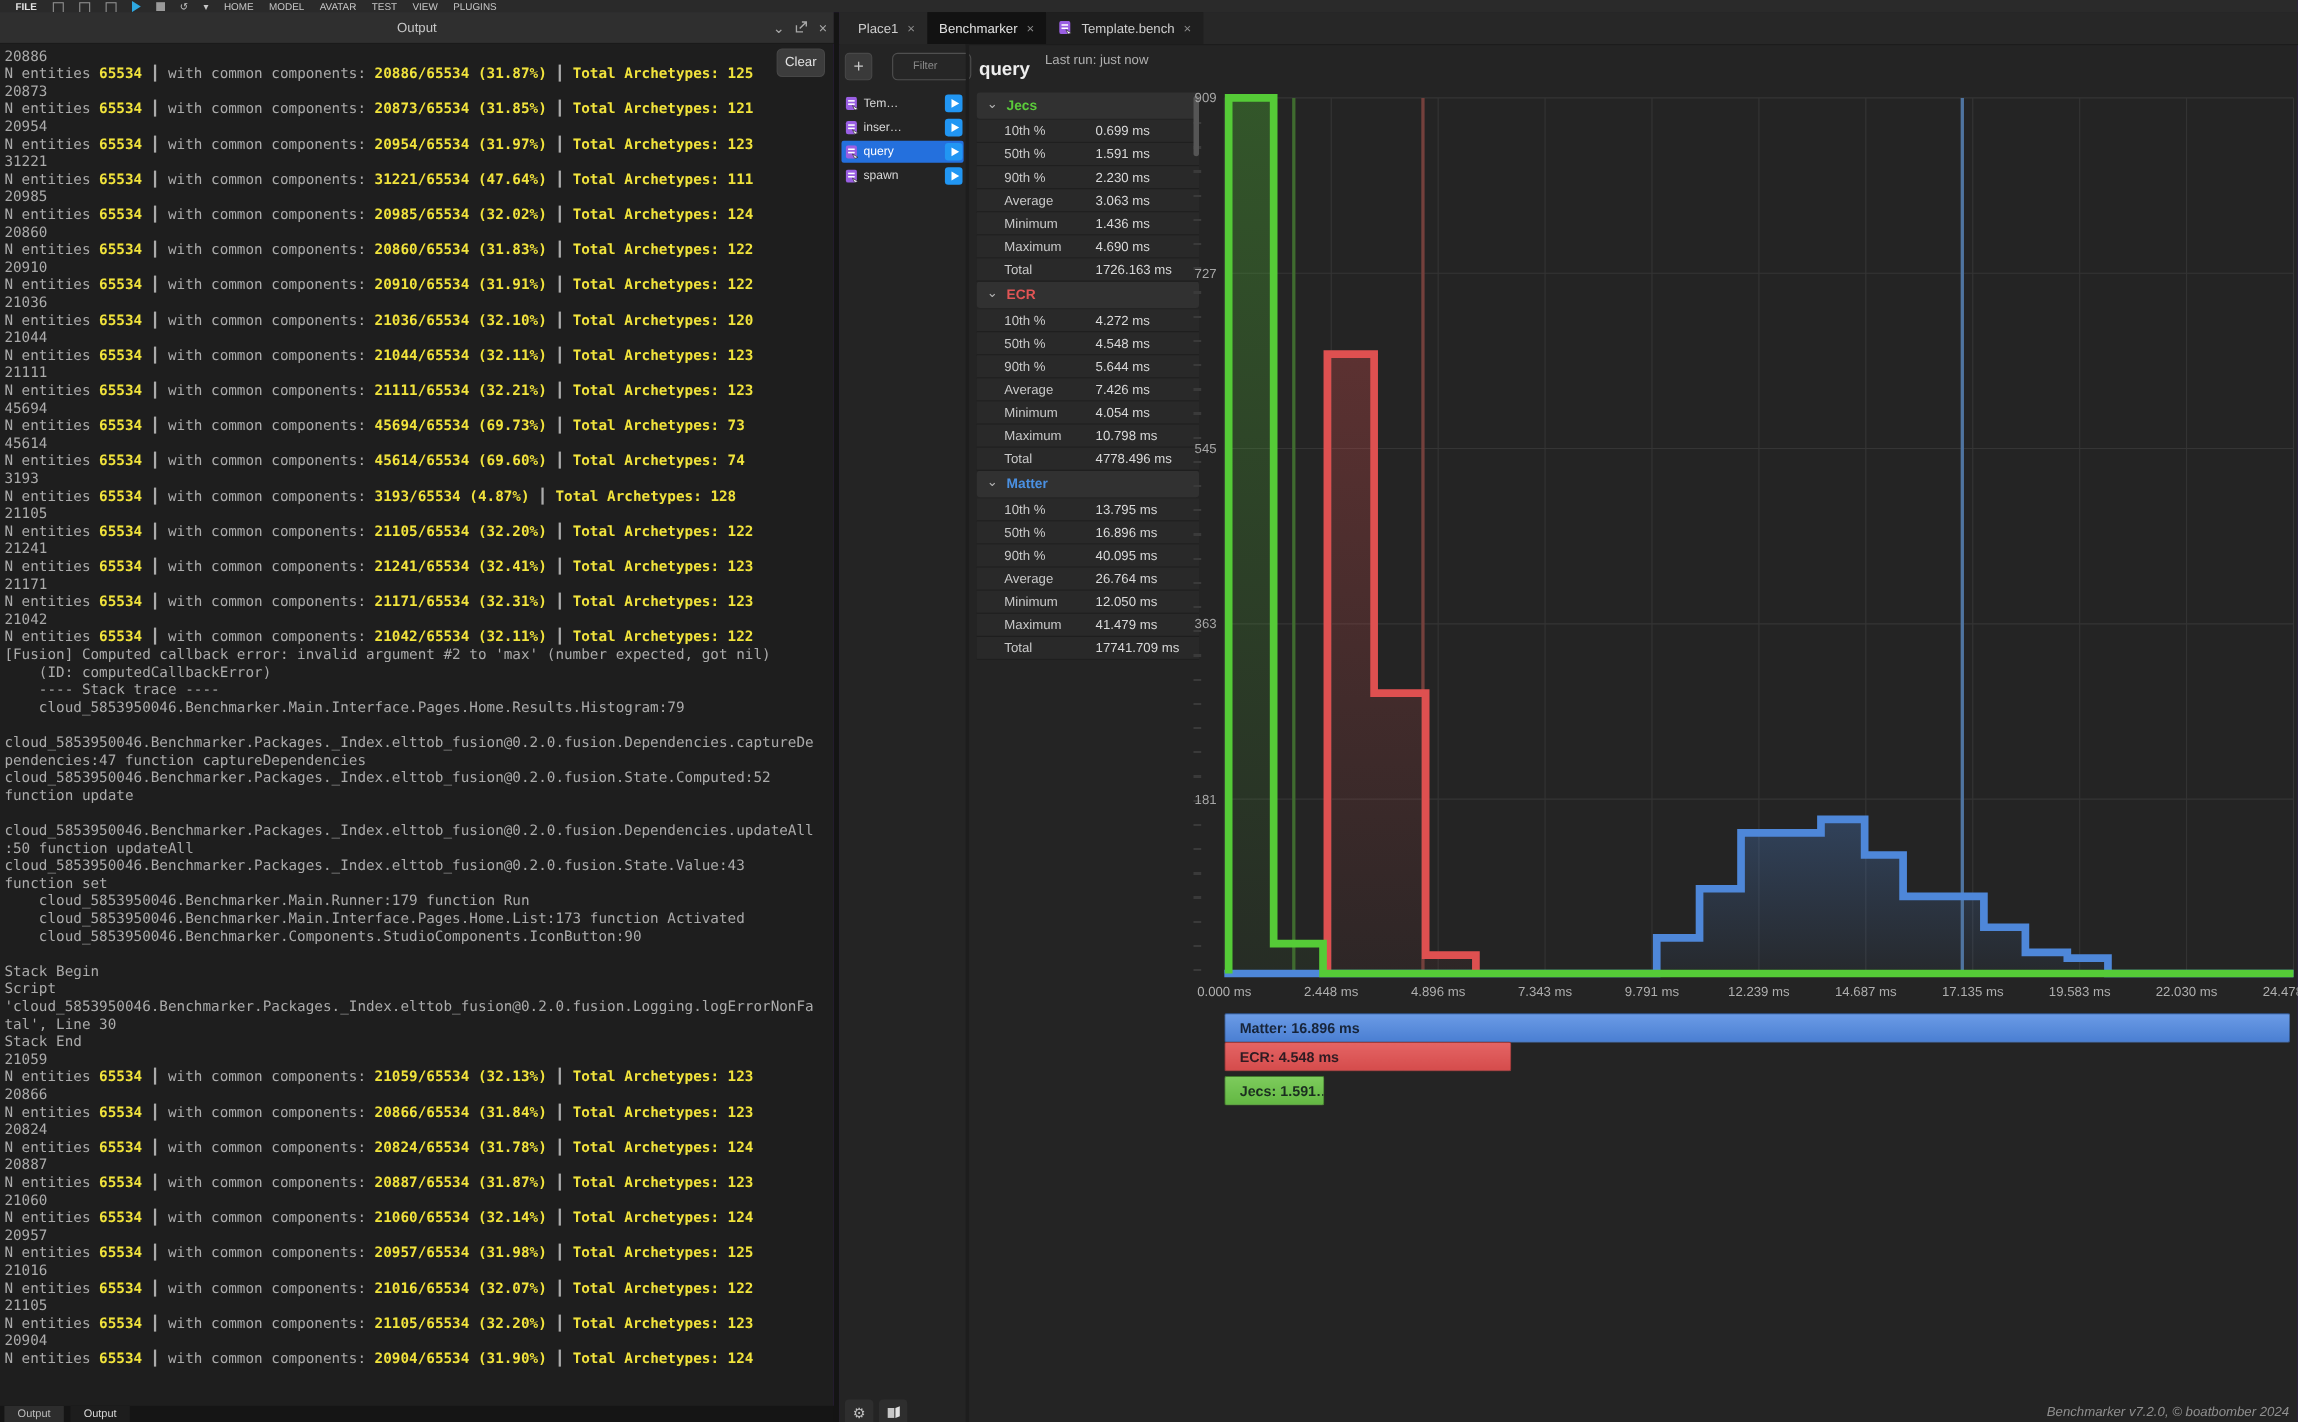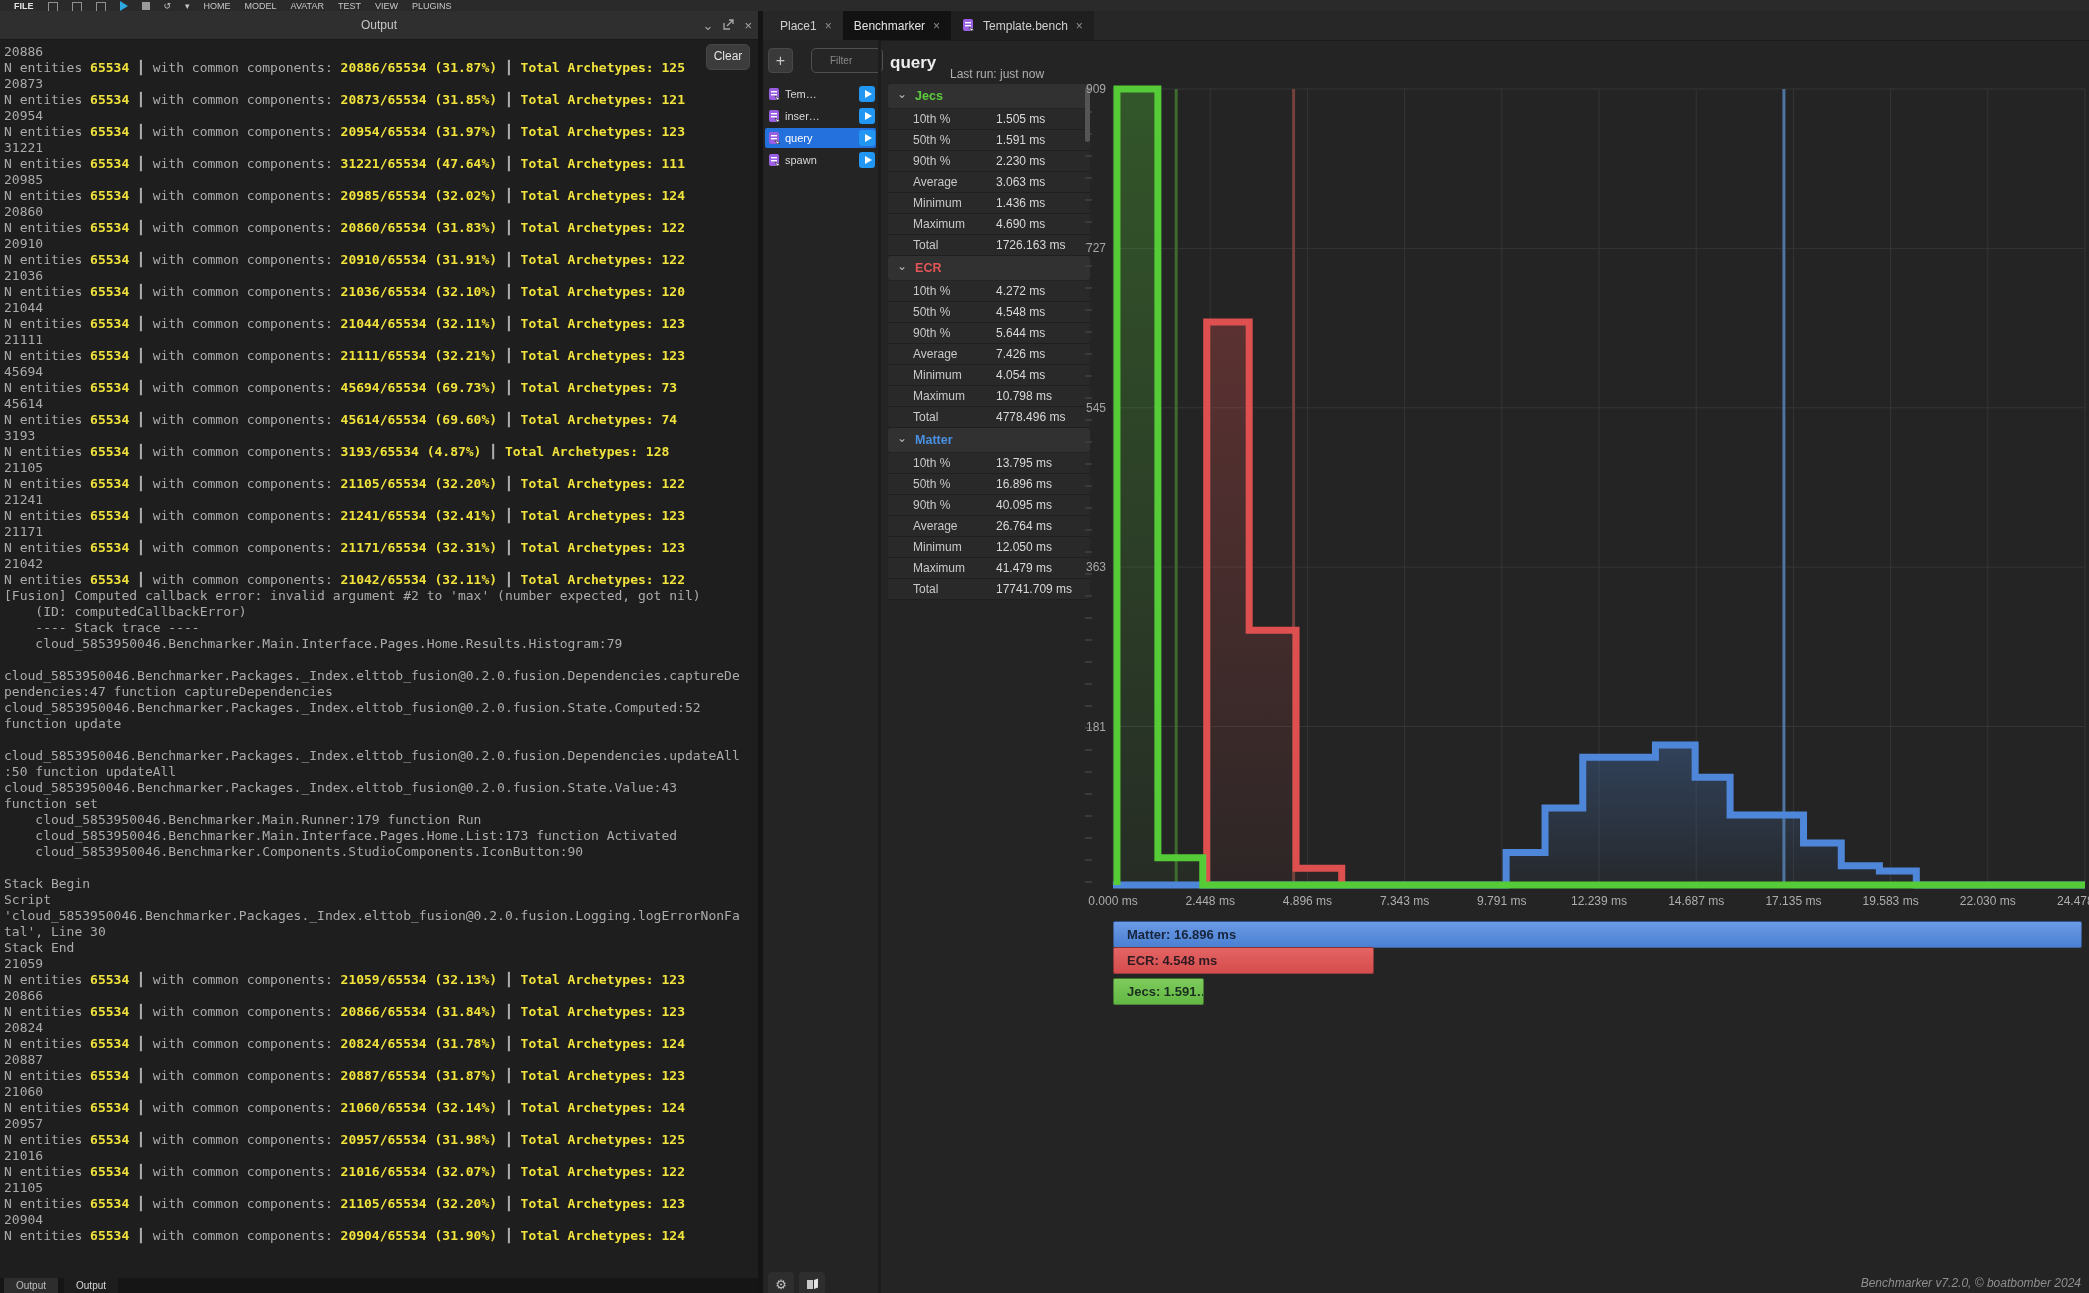--- a/index.html
+++ b/index.html
@@ -64,21 +64,21 @@
   .playbtn{width:16px;height:16px;flex:none;background:#2196f3;border-radius:3px;margin-right:1px;
            display:flex;align-items:center;justify-content:center;}
   .playbtn::after{content:"";width:0;height:0;border-left:7px solid #fff;
                   border-top:4px solid transparent;border-bottom:4px solid transparent;margin-left:2px;}
   #list-footer{position:absolute;left:5px;bottom:0;display:flex;gap:5px;height:21px;overflow:hidden;}
   .foot-btn{width:26px;height:24px;background:#2e2e2e;border-radius:4px;display:flex;
             align-items:center;justify-content:center;color:#c0c0c0;font-size:13px;}
   #list-divider{position:absolute;left:115px;top:29px;width:3px;bottom:0;background:#1d1d1d;}
   
   #result-title{position:absolute;left:127px;top:42px;font-size:17px;font-weight:bold;color:#ededed;}
-  #last-run{position:absolute;left:187px;top:56px;font-size:12px;color:#b0b0b0;}
+  #last-run{position:absolute;left:187px;top:36px;font-size:12px;color:#b0b0b0;}
   #stats-table{position:absolute;left:125px;top:73px;width:202px;}
   .sec-hdr{height:24px;background:#313131;border-radius:3px;display:flex;align-items:center;
            margin-bottom:1px;}
   .sec-hdr .chev{color:#b5b5b5;font-size:12px;margin:0 8px 4px 9px;}
   .sec-hdr .nm{font-size:12.5px;font-weight:bold;}
   .srow{height:20px;background:#292929;border-bottom:1px solid #1f1f1f;position:relative;}
   .srow .k{position:absolute;left:25px;top:0;line-height:20px;font-size:12px;color:#c9c9c9;}
   .srow .v{position:absolute;left:108px;top:0;line-height:20px;font-size:12px;color:#d9d9d9;}
   #stats-scrollbar{position:absolute;left:322px;top:78px;width:7px;height:800px;
     background:repeating-linear-gradient(#3a3a3a 0 2px,transparent 2px 22px);}
@@ -221,21 +221,21 @@
     <div id="result-title">query</div>
     <div id="last-run">Last run: just now</div>
 
     <div id="stats-table">
         <div class="sec-hdr">
           <span class="chev">⌄</span>
           <span class="nm" style="color: rgb(91, 203, 59);">Jecs</span>
         </div>
         <div class="srow">
           <span class="k">10th %</span>
-          <span class="v">1.505 ms</span>
+          <span class="v">0.699 ms</span>
         </div>
         <div class="srow">
           <span class="k">50th %</span>
           <span class="v">1.591 ms</span>
         </div>
         <div class="srow">
           <span class="k">90th %</span>
           <span class="v">2.230 ms</span>
         </div>
         <div class="srow">

